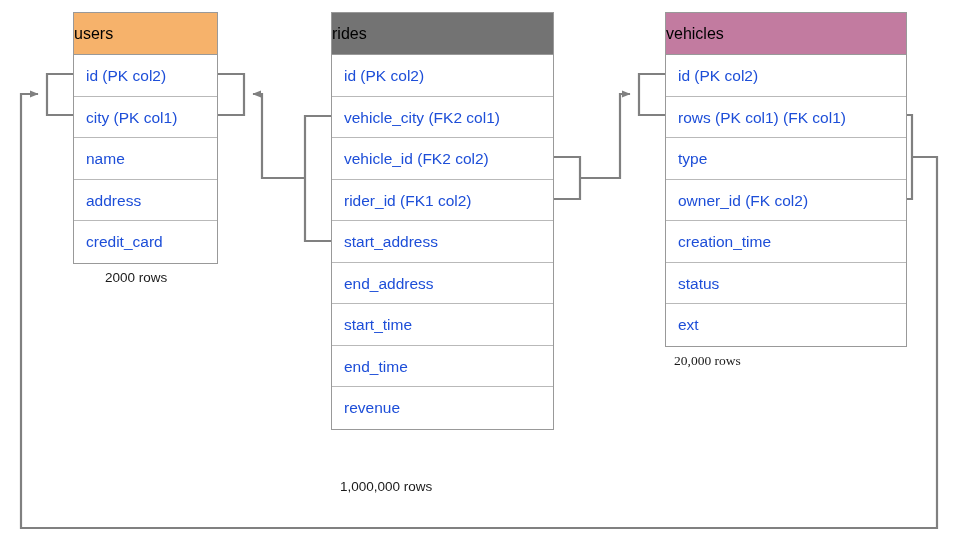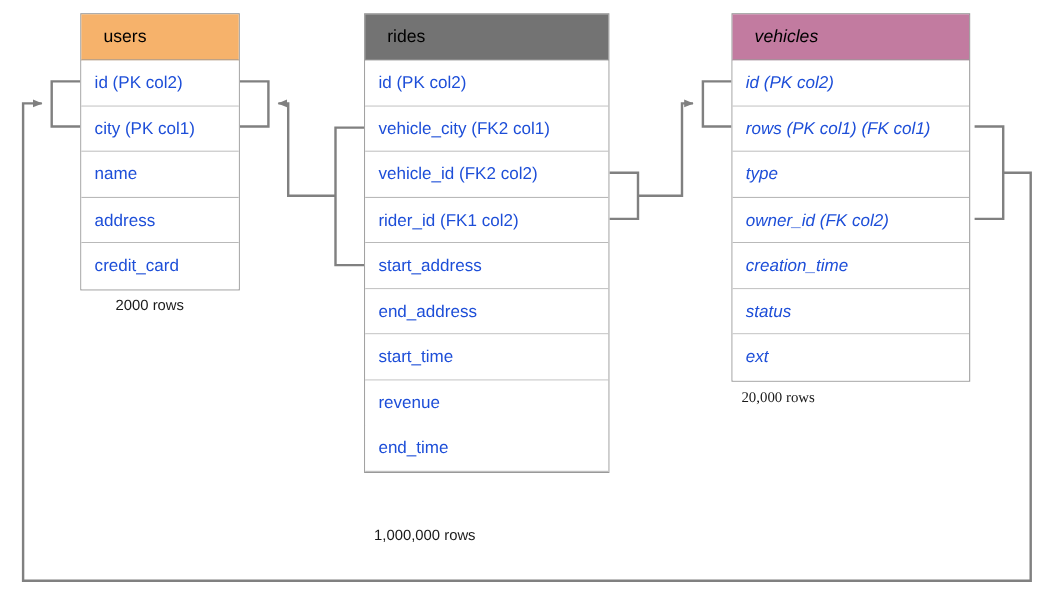--- a/index.html
+++ b/index.html
@@ -31,21 +31,21 @@
   .table-box {
     position: absolute;
     box-sizing: border-box;
     border: 1px solid #999999;
     background: #ffffff;
   }
   .tbl-header {
     box-sizing: border-box;
     height: 42px;
     line-height: 42px;
-    padding: 0 0 0 20px;
+    padding: 0 0 0 0;
     font-size: 16px;
     color: #000000;
     border-bottom: 1px solid #999999;
     white-space: nowrap;
     overflow: hidden;
   }
   .tbl-row {
     box-sizing: border-box;
     height: 41.5px;
     line-height: 41.5px;
@@ -116,26 +116,26 @@
 
   <div class="table-box" style="left:331px; top:12px; width:223px;">
     <div class="tbl-header" style="background:#737373;">rides</div>
     <div class="tbl-row">id (PK col2)</div>
     <div class="tbl-row">vehicle_city (FK2 col1)</div>
     <div class="tbl-row">vehicle_id (FK2 col2)</div>
     <div class="tbl-row">rider_id (FK1 col2)</div>
     <div class="tbl-row">start_address</div>
     <div class="tbl-row">end_address</div>
     <div class="tbl-row">start_time</div>
+    <div class="tbl-row">end_time</div>
     <div class="tbl-row last">revenue</div>
-    <div class="tbl-row">end_time</div>
   </div>
   <div class="row-count" style="left:340px; top:479px;">1,000,000 rows</div>
 
-  <div class="table-box" style="left:665px; top:12px; width:217px;font-style:italic;">
+  <div class="table-box" style="left:665px; top:12px; width:242px;">
     <div class="tbl-header" style="background:#c27ba0;">vehicles</div>
     <div class="tbl-row">id (PK col2)</div>
     <div class="tbl-row">rows (PK col1) (FK col1)</div>
     <div class="tbl-row">type</div>
     <div class="tbl-row">owner_id (FK col2)</div>
     <div class="tbl-row">creation_time</div>
     <div class="tbl-row">status</div>
     <div class="tbl-row last">ext</div>
   </div>
   <div class="row-count" style="left:674px; top:353px;font-family:Liberation Serif, serif;">20,000 rows</div>

